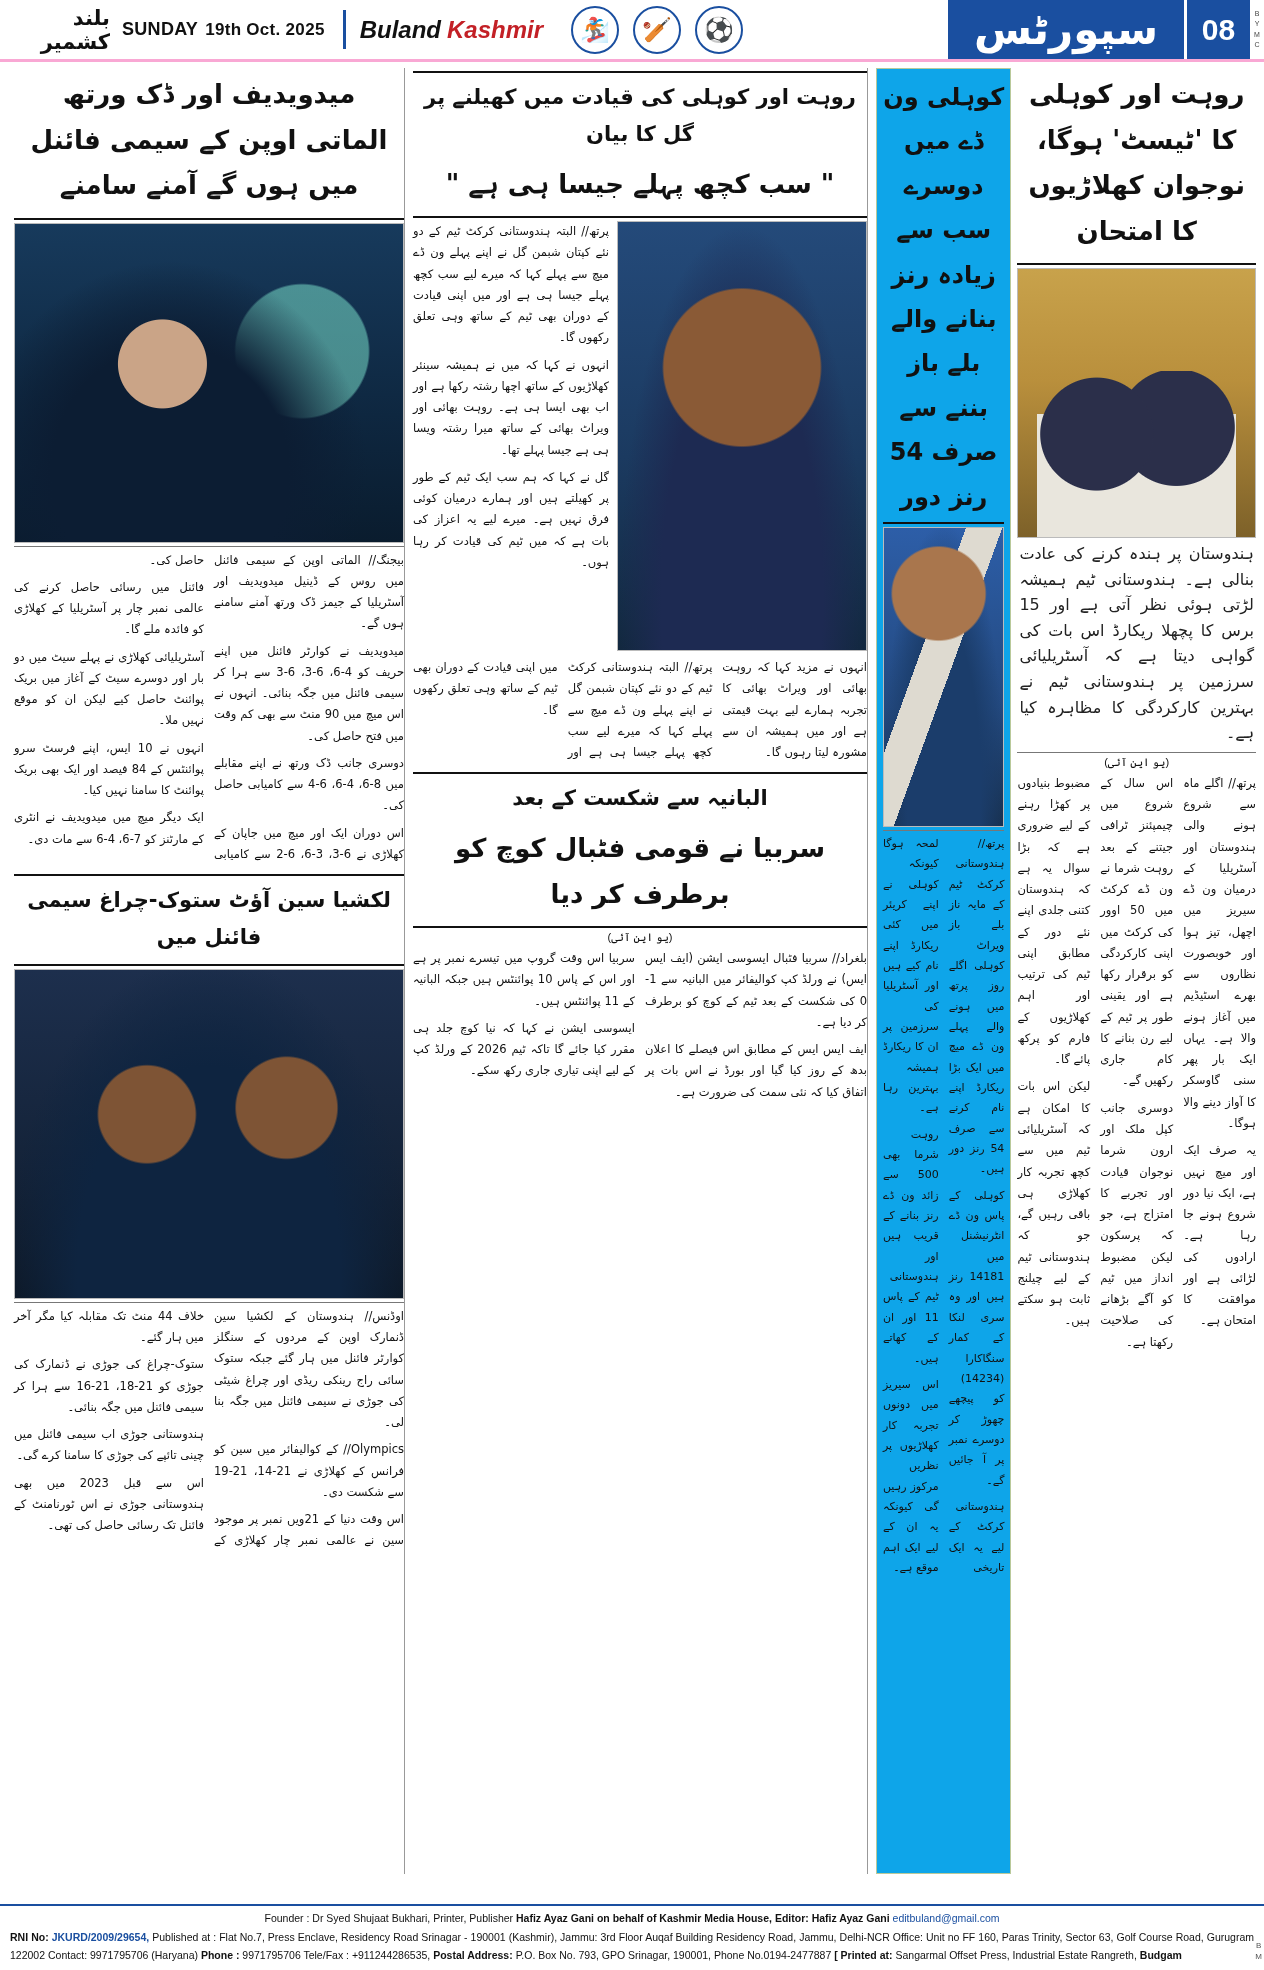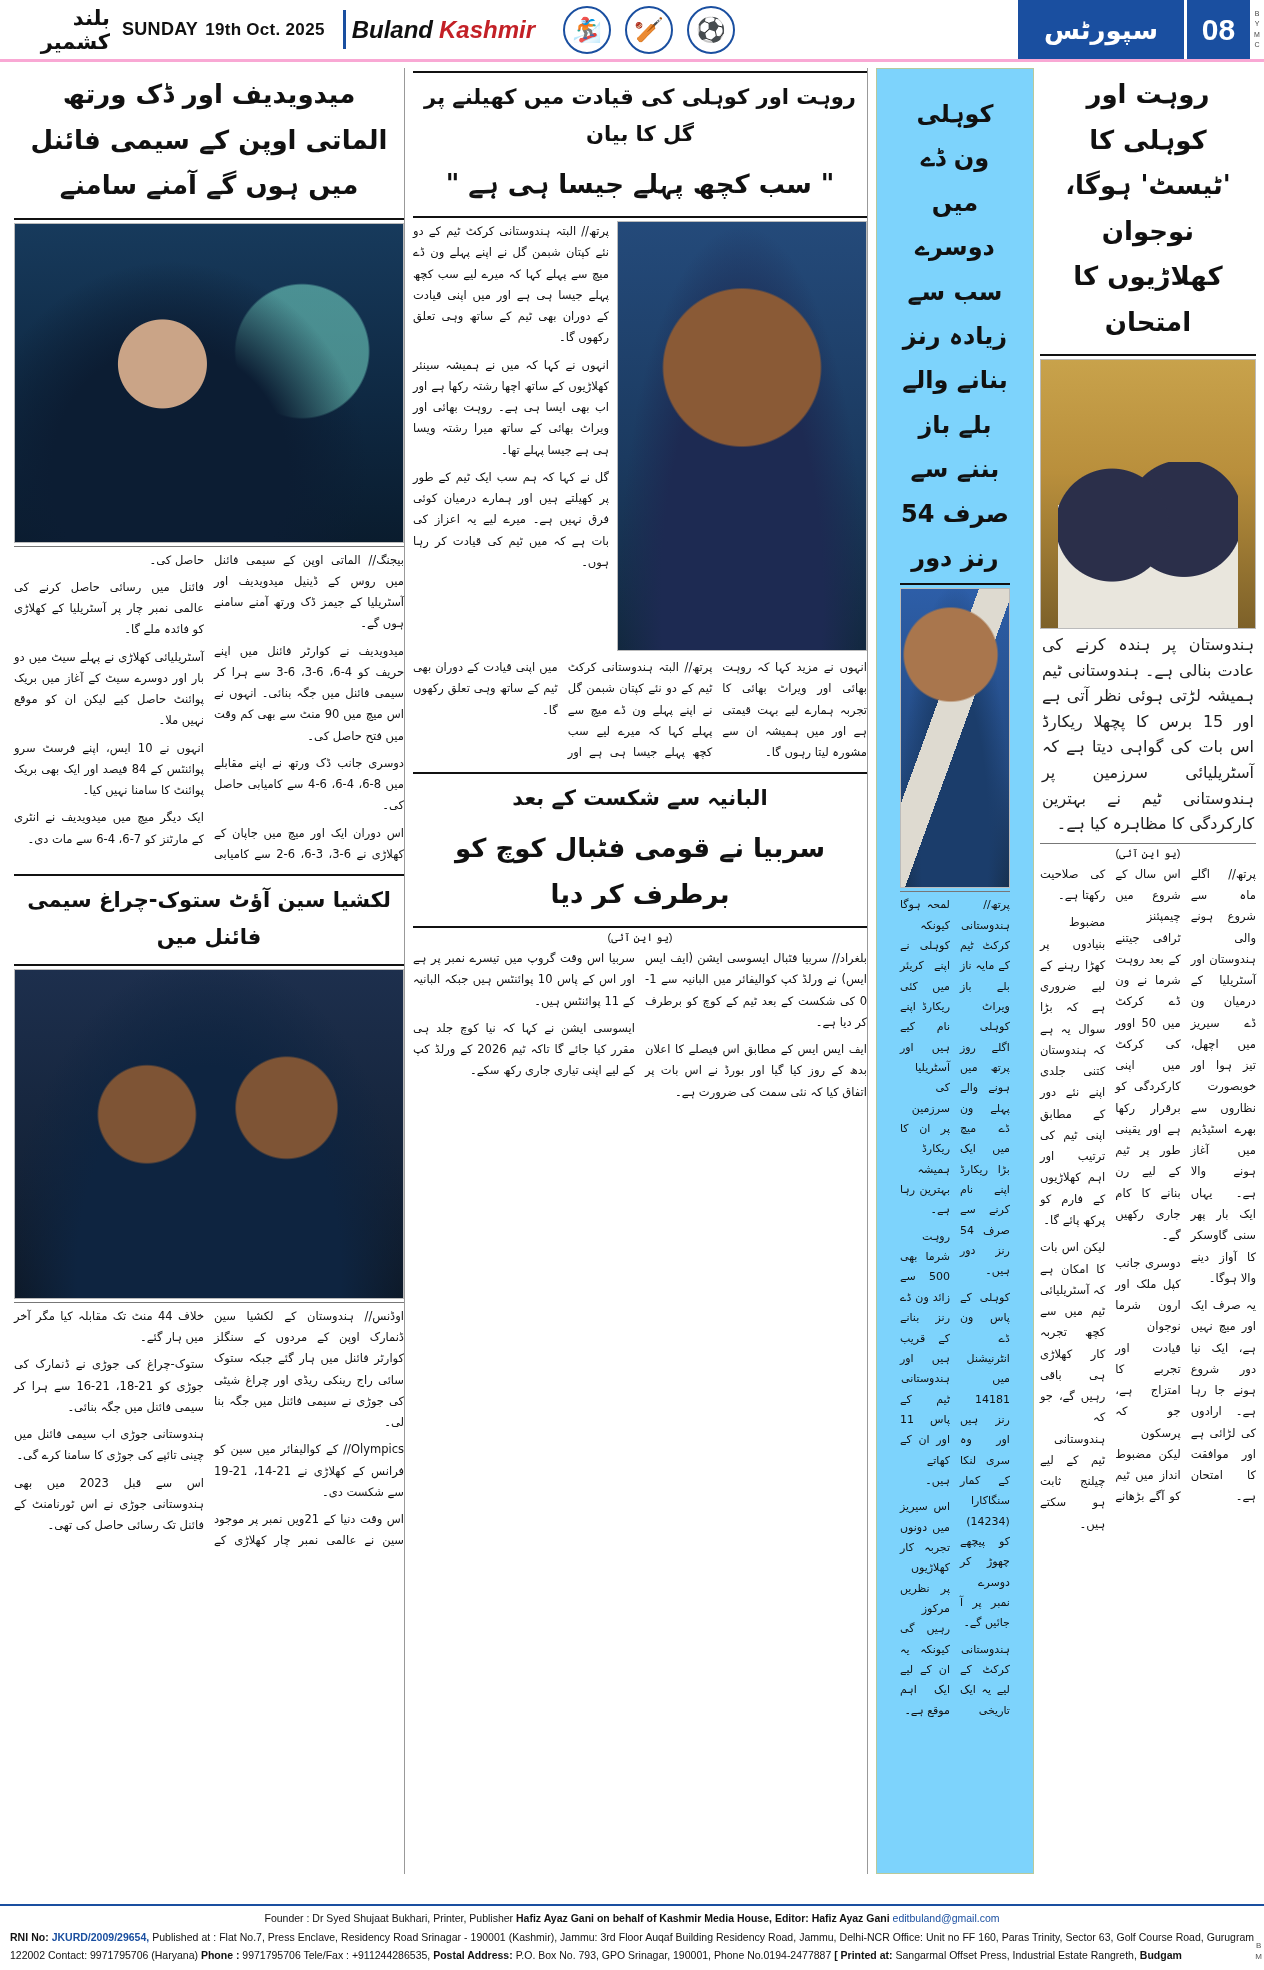--- a/index.html
+++ b/index.html
@@ -32,34 +32,34 @@
     padding: 0 12px;
     font-size: 17px; font-weight: bold; letter-spacing:.3px;
   }
   .mast-date .dow { font-size: 18px; }
   .mast-sep { width: 3px; background:#1a4fa0; margin: 10px 6px; }
   .mast-brand {
     display:flex; align-items:center; gap:6px;
     font-size: 24px; font-weight: bold; font-style: italic;
     padding-right: 14px;
   }
-  .mast-brand .b1 { color:#111; }
+  .mast-brand .b1 { color:#111;margin-left:8px; }
   .mast-brand .b2 { color:#c32026; }
   .mast-icons { display:flex; align-items:center; gap:14px; padding: 0 14px; }
   .sport-ic {
     width: 48px; height: 48px; border-radius: 50%;
     border: 2px solid #1a4fa0;
     display:flex; align-items:center; justify-content:center;
     font-size: 24px; background:#fff;
   }
   .mast-fill { flex: 1; }
   .mast-sports {
     background:#1a4fa0; color:#fff;
     display:flex; align-items:center; justify-content:center;
-    font-size: 26px; font-weight: bold;
+    font-size: 42px; font-weight: bold;
     padding: 0 26px;
     direction: rtl;
     font-family: "DejaVu Sans", sans-serif;
   }
   .mast-page {
     background:#1a4fa0; color:#fff;
     width: 66px;
     display:flex; align-items:center; justify-content:center;
     font-size: 30px; font-weight: bold;
     border-left: 3px solid #fff;
@@ -112,21 +112,21 @@
     -webkit-hyphens:auto; hyphens:auto;
   }
   .c3 { column-count: 3; }
   .c2 { column-count: 2; }
   .c1 { column-count: 1; }
   .c3 > p, .c2 > p, .c1 > p { margin: 0 0 6px; }
   .byline { font-size: 11px; text-align:center; direction: rtl; margin: 2px 0 4px; }
 
   
   .greenbox {
-    background:#7dd3fc; border:1px solid #b9c99a; padding: 23px;
+    background:#0ea5e9; border:1px solid #b9c99a; padding: 6px;
   }
   .greenbox .gh {
     direction: rtl; text-align:center; font-family:"DejaVu Sans", sans-serif;
     font-weight:bold; font-size: 24px; line-height: 1.85; color:#111;
   }
   .colrule { border-right: 1px solid #999; }
 
   
   .p-cricket1 { background: linear-gradient(180deg,#c8a24b 0%, #b98f3c 42%, #7d6129 100%); }
   .p-cricket1::after{

